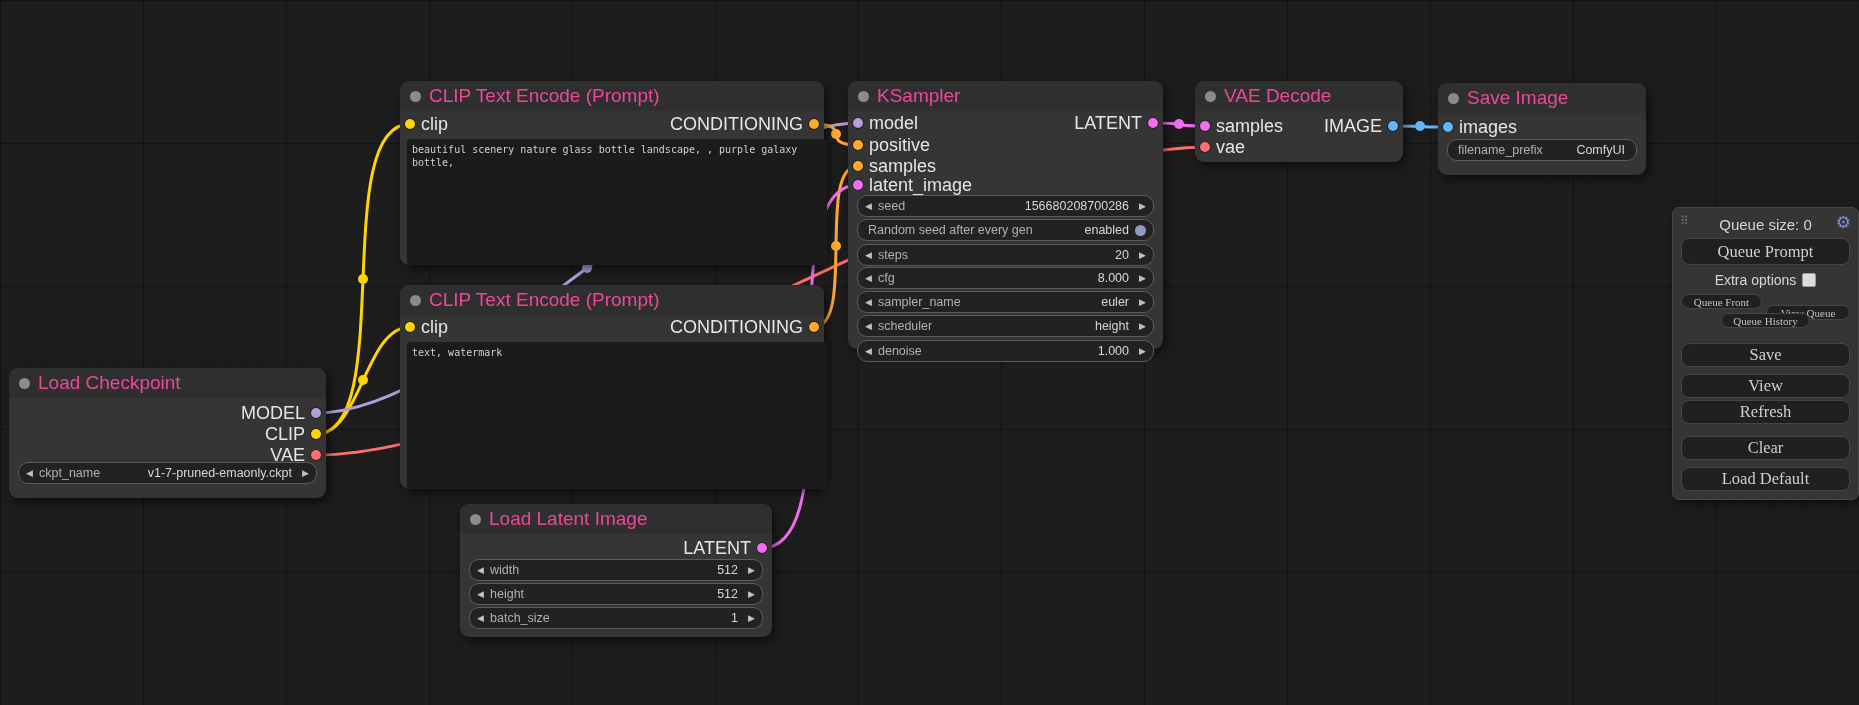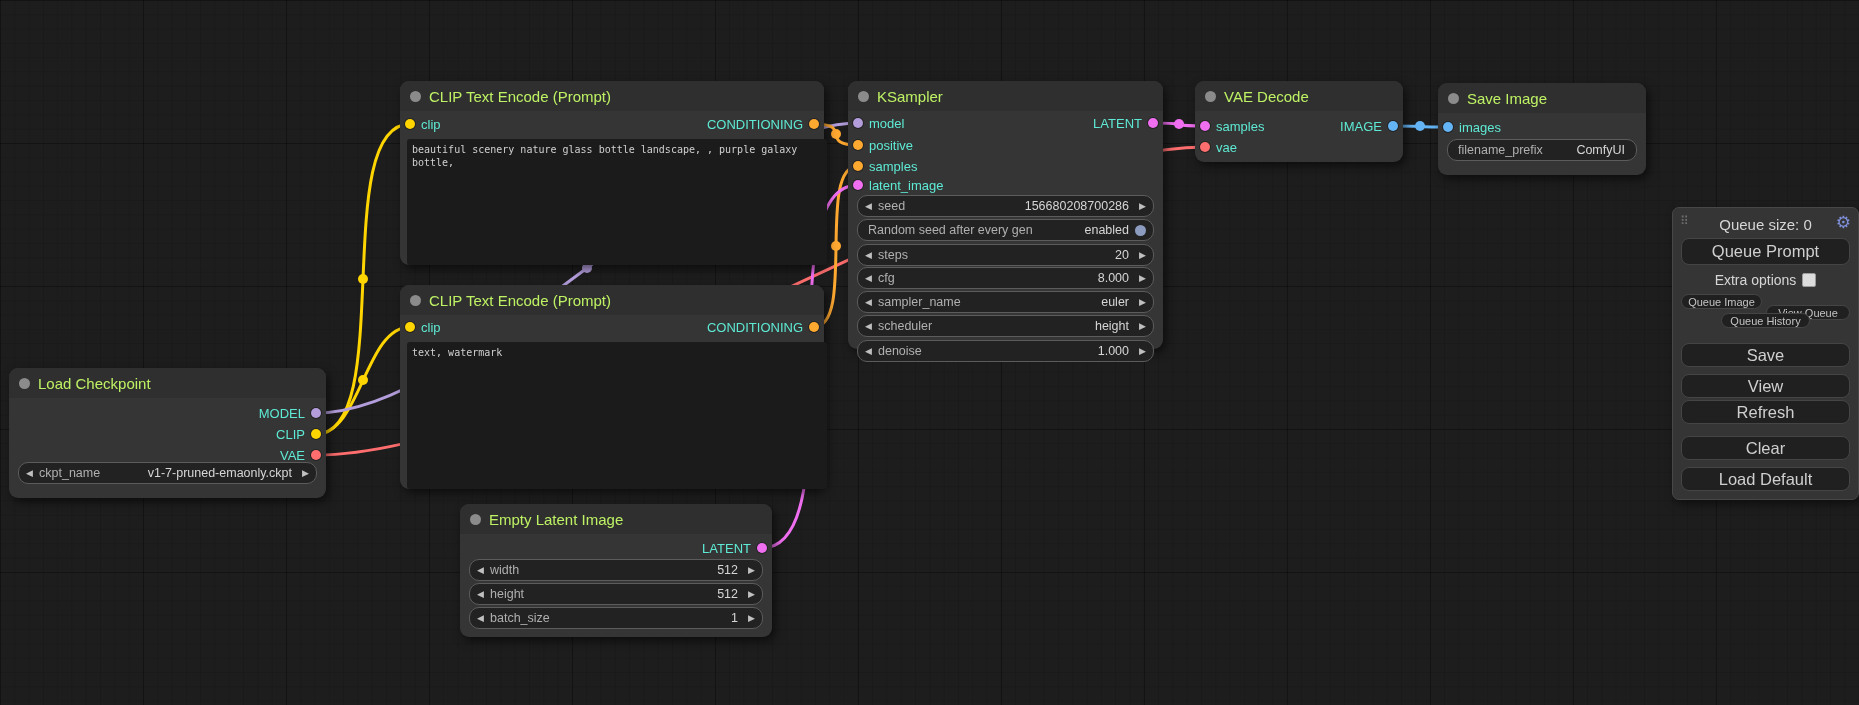--- a/index.html
+++ b/index.html
@@ -8,39 +8,39 @@
     background-image:
       linear-gradient(rgba(0,0,0,.10) 1px,transparent 1px),
       linear-gradient(90deg,rgba(0,0,0,.10) 1px,transparent 1px),
       linear-gradient(rgba(0,0,0,.28) 1px,transparent 1px),
       linear-gradient(90deg,rgba(0,0,0,.28) 1px,transparent 1px);
     background-size:14.3px 14.3px,14.3px 14.3px,143px 143px,143px 143px;}
   svg.wires{position:absolute;left:0;top:0;z-index:1}
   .node{position:absolute;z-index:2;background:#353535;border-radius:9px;box-shadow:3px 4px 10px rgba(0,0,0,.55)}
   .ntitle{height:30px;display:flex;align-items:center;gap:8px;padding:0 10px;background:#2f2f2f;border-radius:9px 9px 0 0}
   .tdot{width:11px;height:11px;border-radius:50%;background:#8b8b8b;flex:none}
-  .ttext{font-size:15px;color:#bef264;white-space:nowrap}
+  .ttext{font-size:19px;color:#ec4899;white-space:nowrap}
   .slot{position:absolute;height:16px;display:flex;align-items:center;gap:6px}
   .slot.in{left:5px}
   .slot.out{right:5px}
   .sdot{width:10px;height:10px;border-radius:50%;flex:none;box-shadow:0 0 0 1px rgba(0,0,0,.35)}
-  .slabel{font-size:13px;color:#5eead4;white-space:nowrap}
+  .slabel{font-size:18px;color:#e5e5e5;white-space:nowrap}
   .widget{position:absolute;left:9px;right:9px;height:20px;background:#222;border:1px solid #5c5c5c;border-radius:10px;display:flex;align-items:center;font-size:12.5px;color:#c8c8c8;padding:0 7px}
   .arr{font-size:9px;color:#c0c0c0;flex:none;width:13px}
   .arr.r{text-align:right}
   .wname{color:#b0b0b0;white-space:nowrap}
   .wval{margin-left:auto;color:#d6d6d6;white-space:nowrap;padding:0 4px}
   .widget.noarrow .wname{padding-left:3px}
   .toggledot{width:11px;height:11px;border-radius:50%;background:#8c9cc0;flex:none;margin-left:2px}
   .prompt{position:absolute;background:#1b1b1b;border:0;border-radius:3px;color:#d0d0d0;font-family:"DejaVu Sans Mono",monospace;font-size:10px;line-height:13px;padding:4px 5px;resize:none;outline:none;overflow:hidden;white-space:pre-wrap}
   .qpanel{position:absolute;left:1672px;top:207px;width:185px;height:291px;z-index:3;background:#353535;border:1px solid #474747;border-radius:7px;box-shadow:3px 4px 10px rgba(0,0,0,.5)}
   .qdrag{position:absolute;left:7px;top:6px;color:#6d6d6d;font-size:12px}
   .qsize{position:absolute;left:0;right:0;top:8px;text-align:center;font-size:15px;color:#d6d6d6}
   .qgear{position:absolute;right:7px;top:4px;font-size:17px;color:#7f8fd9;cursor:pointer}
-  button{font-family:Liberation Sans, sans-serif}
+  button{font-family:Liberation Serif, serif}
   .qbtn{position:absolute;left:8px;width:169px;background:#202020;border:1px solid #454545;border-radius:8px;color:#cfcfcf;text-align:center;cursor:pointer;padding:0}
   .qbtn.big{height:24px;font-size:16.5px}
   #qprompt{top:30px;height:27px;font-size:16.5px}
   .qsmall{position:absolute;background:#202020;border:1px solid #454545;border-radius:8px;color:#c3c3c3;font-size:11px;height:15px;padding:0;text-align:center;cursor:pointer}
   .extra{position:absolute;left:0;right:0;top:64px;display:flex;justify-content:center;align-items:center;gap:6px}
   .extra .lbl{font-size:14px;color:#d6d6d6}
   .checkbox{width:12px;height:12px;background:#dcdcdc;border-radius:2px;border:1px solid #9a9a9a;cursor:pointer}
 </style>
 </head>
 <body>
@@ -125,21 +125,21 @@
     <div class="slot out" style="top:34px">
       <span class="slabel">CONDITIONING</span>
       <span class="sdot" style="background:#FFA931"></span>
     </div>
     <textarea class="prompt" style="left: 7px; top: 57px; width: 410px; height: 139px;" spellcheck="false">text, watermark</textarea>
   </div>
 
   <div class="node" style="left:460px;top:504px;width:312px;height:133px">
     <div class="ntitle">
       <span class="tdot"></span>
-      <span class="ttext">Empty Latent Image</span>
+      <span class="ttext">Load Latent Image</span>
     </div>
     <div class="slot out" style="top:36px">
       <span class="slabel">LATENT</span>
       <span class="sdot" style="background:#F06EF0"></span>
     </div>
     <div class="widget" style="top:55px">
       <span class="arr">◀</span>
       <span class="wname">width</span>
       <span class="wval">512</span>
       <span class="arr r">▶</span>
@@ -265,21 +265,21 @@
     <div class="qsize">Queue size: 0</div>
     <span class="qgear">⚙</span>
 
     <button class="qbtn" id="qprompt">Queue Prompt</button>
 
     <div class="extra">
       <span class="lbl">Extra options</span>
       <span class="checkbox"></span>
     </div>
 
-    <button class="qsmall" style="left:8px;top:86px;width:81px">Queue Image</button>
+    <button class="qsmall" style="left:8px;top:86px;width:81px">Queue Front</button>
     <button class="qsmall" style="left:93px;top:97px;width:84px">View Queue</button>
     <button class="qsmall" style="left:48px;top:105px;width:89px">Queue History</button>
 
     <button class="qbtn big" style="top:135px">Save</button>
     <button class="qbtn big" style="top:166px">View</button>
     <button class="qbtn big" style="top:192px">Refresh</button>
     <button class="qbtn big" style="top:228px">Clear</button>
     <button class="qbtn big" style="top:259px">Load Default</button>
   </div>
 

